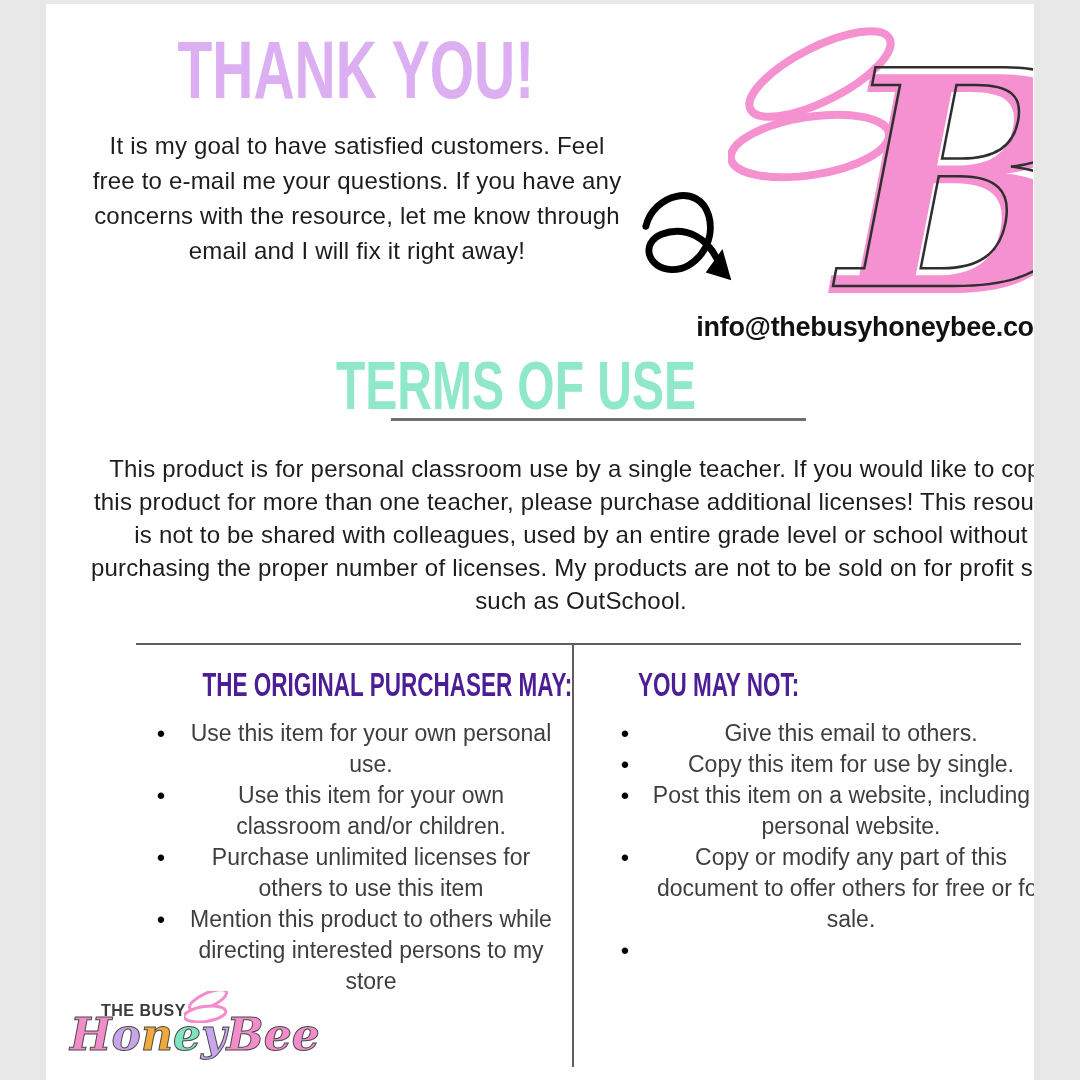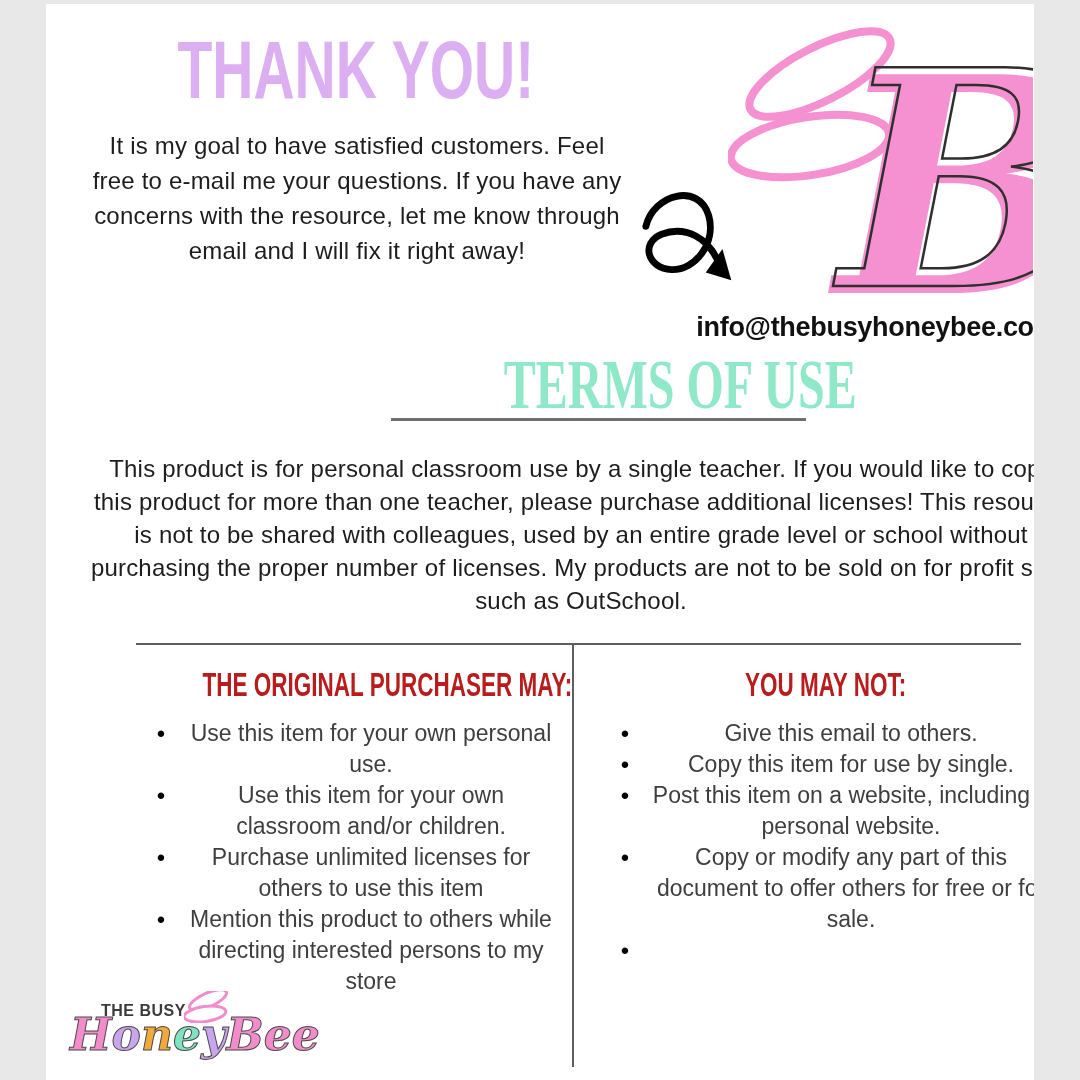--- a/index.html
+++ b/index.html
@@ -33,36 +33,36 @@
     font-family:"DejaVu Serif", serif; font-style:italic; font-weight:700;
     font-size:300px;
   }
 
   .email {
     left:620px; top:308px; width:460px; text-align:center;
     font-size:27px; font-weight:800; color:#111; letter-spacing:-0.3px;
   }
 
   .terms-title {
-    left:230px; top:344px; width:640px; text-align:right;
-    font-size:64px; font-weight:800; color:var(--terms-mint); white-space:nowrap;font-family:Liberation Serif, serif;
+    left:230px; top:344px; width:640px; text-align:left;
+    font-size:64px; font-weight:800; color:var(--terms-mint); white-space:nowrap;
   }
   .terms-underline { left:345px; top:414px; width:415px; height:3px; background:#6f6f6f; }
 
   .terms-intro {
     left:44px; top:448px; width:982px; text-align:center;
     font-size:24px; line-height:33px; color:var(--text-dark); letter-spacing:0.2px;
   }
 
   .divider-h { left:90px; top:639px; width:885px; height:2px; background:var(--divider-gray); }
   .divider-v { left:526px; top:640px; width:2px; height:423px; background:var(--divider-gray); }
 
   .col-header {
-    top:664px; text-align:center; font-size:30px; font-weight:800;
-    color:#b91c1c; white-space:nowrap;
+    top:664px; text-align:left; font-size:30px; font-weight:800;
+    color:#4c1d95; white-space:nowrap;
   }
   .col-header.left { left:95px; width:405px; }
   .col-header.right { left:565px; width:430px; }
 
   .bullet-list { top:714px; }
   .bullet-list.left { left:92px; width:420px; }
   .bullet-list.right { left:556px; width:452px; }
   .bullet-item { display:flex; align-items:flex-start; }
   .dot { width:46px; text-align:center; font-size:24px; line-height:31px; color:#000; flex:0 0 46px; }
   .bullet-text { flex:1; text-align:center; font-size:23px; line-height:31px; color:var(--bullet-text); }

